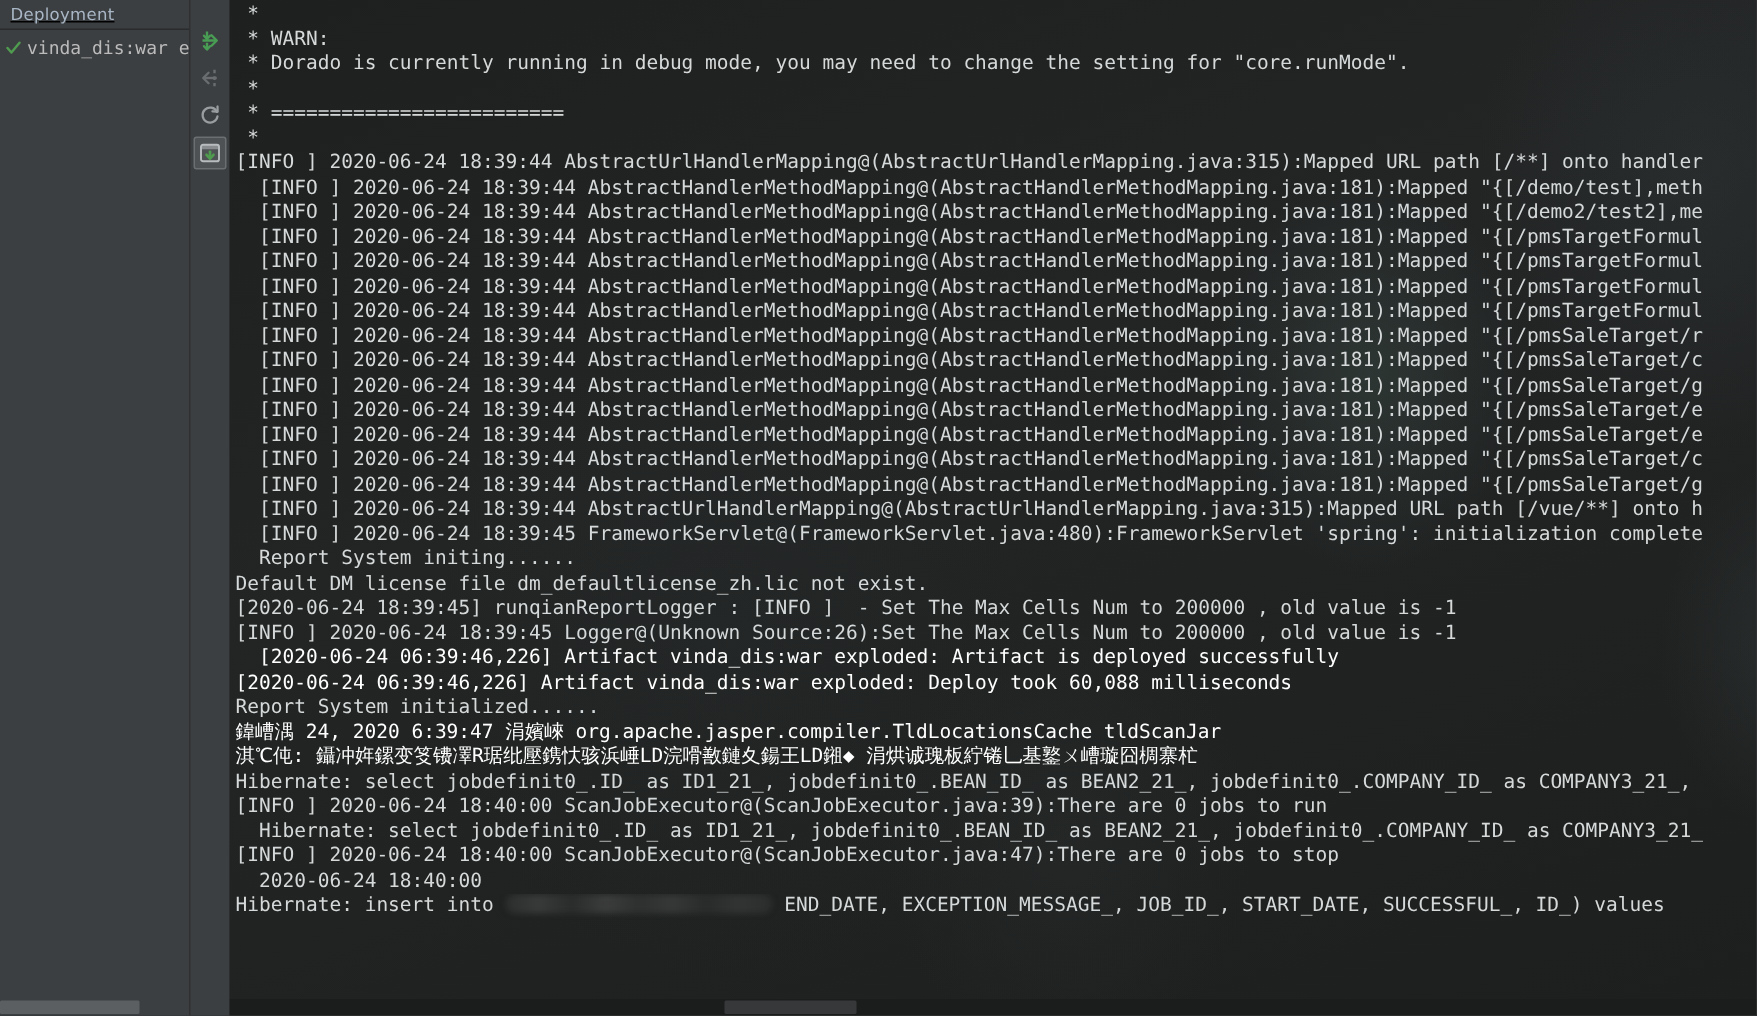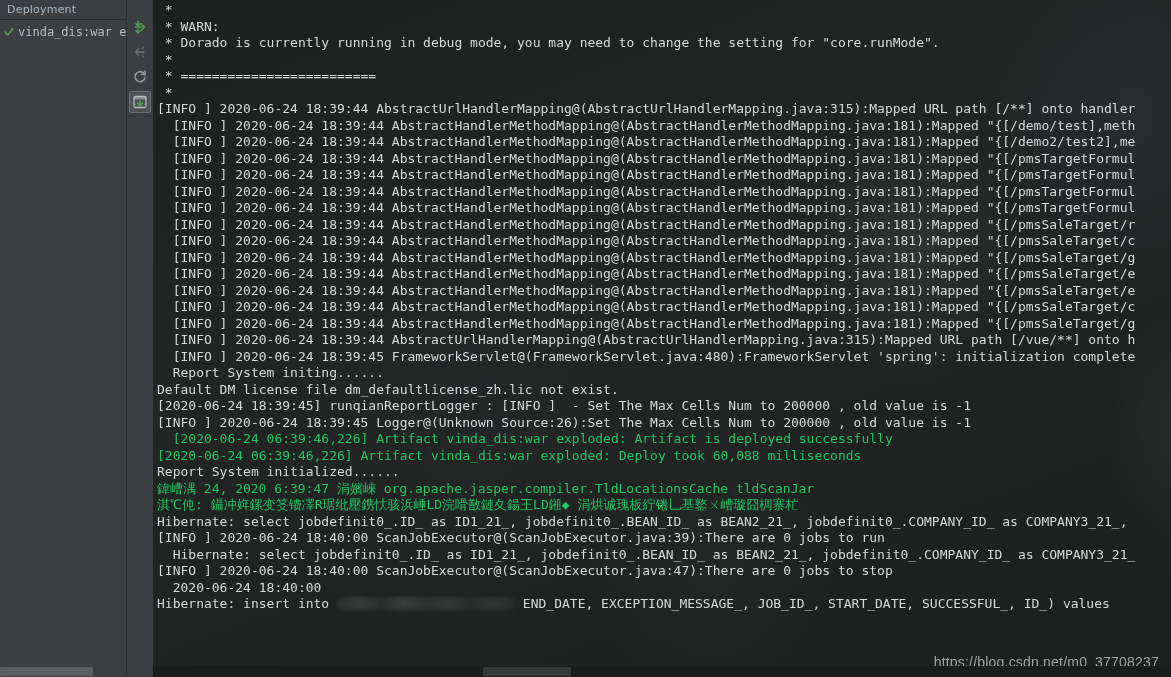--- a/index.html
+++ b/index.html
@@ -28,20 +28,21 @@
     position: relative;
     flex: 0 0 126px;
   }
   .panel-tab-bar {
     height: 20px;
     background: #3c3f41;
     border-bottom: 1px solid #292b2d;
     display: flex;
     align-items: center;
     padding-left: 7px;
+    text-decoration: underline;
   }
   .panel-tab-label {
     color: #a9b7c6;
     font-family: "DejaVu Sans", sans-serif;
     font-size: 11px;
     letter-spacing: .2px;
   }
   .deploy-tree {
     flex: 1 1 auto;
     padding-top: 2px;
@@ -155,21 +156,21 @@
     position: relative;
     padding: 2px 0 0 4px;
     white-space: pre;
     font-family: "DejaVu Sans Mono", monospace;
     font-size: 13px;
     line-height: 16.5px;
     color: #cfd2d2;
   }
   .ln { white-space: pre; height: 16.5px; overflow: hidden; }
   .c-white  { color: #d6d9d9; }
-  .c-teal   { color: #22c55e; }
+  .c-teal   { color: #ffffff; }
   .redact {
     display: inline-block;
     width: 178px;
     height: 13px;
     vertical-align: -2px;
     border-radius: 9px;
     background: linear-gradient(90deg,#2e2f2f,#3a3b3b,#2c2d2d,#3d3e3e,#303131,#383939,#2b2c2c,#343535,#2d2e2e);
     filter: blur(2.2px);
     opacity: .95;
   }
@@ -257,20 +258,19 @@
         <path d="M5.7 9.2 L8 11.8 L10.3 9.2" stroke="#4f9b4f" stroke-width="1.8" fill="none" stroke-linecap="round" stroke-linejoin="round"></path>
       </svg>
     </div>
 
   </div>
 
   <div class="right-panel">
     <div class="console">
       <div class="console-bg"></div>
       <div class="console-lines" id="console-lines"><div class="ln c-white"> *</div><div class="ln c-white"> * WARN:</div><div class="ln c-white"> * Dorado is currently running in debug mode, you may need to change the setting for "core.runMode".</div><div class="ln c-white"> *</div><div class="ln c-white"> * =========================</div><div class="ln c-white"> *</div><div class="ln c-white">[INFO ] 2020-06-24 18:39:44 AbstractUrlHandlerMapping@(AbstractUrlHandlerMapping.java:315):Mapped URL path [/**] onto handler</div><div class="ln c-white">  [INFO ] 2020-06-24 18:39:44 AbstractHandlerMethodMapping@(AbstractHandlerMethodMapping.java:181):Mapped "{[/demo/test],meth</div><div class="ln c-white">  [INFO ] 2020-06-24 18:39:44 AbstractHandlerMethodMapping@(AbstractHandlerMethodMapping.java:181):Mapped "{[/demo2/test2],me</div><div class="ln c-white">  [INFO ] 2020-06-24 18:39:44 AbstractHandlerMethodMapping@(AbstractHandlerMethodMapping.java:181):Mapped "{[/pmsTargetFormul</div><div class="ln c-white">  [INFO ] 2020-06-24 18:39:44 AbstractHandlerMethodMapping@(AbstractHandlerMethodMapping.java:181):Mapped "{[/pmsTargetFormul</div><div class="ln c-white">  [INFO ] 2020-06-24 18:39:44 AbstractHandlerMethodMapping@(AbstractHandlerMethodMapping.java:181):Mapped "{[/pmsTargetFormul</div><div class="ln c-white">  [INFO ] 2020-06-24 18:39:44 AbstractHandlerMethodMapping@(AbstractHandlerMethodMapping.java:181):Mapped "{[/pmsTargetFormul</div><div class="ln c-white">  [INFO ] 2020-06-24 18:39:44 AbstractHandlerMethodMapping@(AbstractHandlerMethodMapping.java:181):Mapped "{[/pmsSaleTarget/r</div><div class="ln c-white">  [INFO ] 2020-06-24 18:39:44 AbstractHandlerMethodMapping@(AbstractHandlerMethodMapping.java:181):Mapped "{[/pmsSaleTarget/c</div><div class="ln c-white">  [INFO ] 2020-06-24 18:39:44 AbstractHandlerMethodMapping@(AbstractHandlerMethodMapping.java:181):Mapped "{[/pmsSaleTarget/g</div><div class="ln c-white">  [INFO ] 2020-06-24 18:39:44 AbstractHandlerMethodMapping@(AbstractHandlerMethodMapping.java:181):Mapped "{[/pmsSaleTarget/e</div><div class="ln c-white">  [INFO ] 2020-06-24 18:39:44 AbstractHandlerMethodMapping@(AbstractHandlerMethodMapping.java:181):Mapped "{[/pmsSaleTarget/e</div><div class="ln c-white">  [INFO ] 2020-06-24 18:39:44 AbstractHandlerMethodMapping@(AbstractHandlerMethodMapping.java:181):Mapped "{[/pmsSaleTarget/c</div><div class="ln c-white">  [INFO ] 2020-06-24 18:39:44 AbstractHandlerMethodMapping@(AbstractHandlerMethodMapping.java:181):Mapped "{[/pmsSaleTarget/g</div><div class="ln c-white">  [INFO ] 2020-06-24 18:39:44 AbstractUrlHandlerMapping@(AbstractUrlHandlerMapping.java:315):Mapped URL path [/vue/**] onto h</div><div class="ln c-white">  [INFO ] 2020-06-24 18:39:45 FrameworkServlet@(FrameworkServlet.java:480):FrameworkServlet 'spring': initialization complete</div><div class="ln c-white">  Report System initing......</div><div class="ln c-white">Default DM license file dm_defaultlicense_zh.lic not exist.</div><div class="ln c-white">[2020-06-24 18:39:45] runqianReportLogger : [INFO ]  - Set The Max Cells Num to 200000 , old value is -1</div><div class="ln c-white">[INFO ] 2020-06-24 18:39:45 Logger@(Unknown Source:26):Set The Max Cells Num to 200000 , old value is -1</div><div class="ln c-teal">  [2020-06-24 06:39:46,226] Artifact vinda_dis:war exploded: Artifact is deployed successfully</div><div class="ln c-teal">[2020-06-24 06:39:46,226] Artifact vinda_dis:war exploded: Deploy took 60,088 milliseconds</div><div class="ln c-white">Report System initialized......</div><div class="ln c-teal">鍏嶆湡 24, 2020 6:39:47 涓嬪崍 org.apache.jasper.compiler.TldLocationsCache tldScanJar</div><div class="ln c-teal">淇℃伅: 鑷冲姩鏍变笅镄凙R琚纰壓鎸忕骇浜崜LD浣嗗敾鏈夊鍚王LD鎺◆ 涓烘诚瑰板紵锩乚基鐜ㄨ嶆璇囧椆寨杧</div><div class="ln c-white">Hibernate: select jobdefinit0_.ID_ as ID1_21_, jobdefinit0_.BEAN_ID_ as BEAN2_21_, jobdefinit0_.COMPANY_ID_ as COMPANY3_21_,</div><div class="ln c-white">[INFO ] 2020-06-24 18:40:00 ScanJobExecutor@(ScanJobExecutor.java:39):There are 0 jobs to run</div><div class="ln c-white">  Hibernate: select jobdefinit0_.ID_ as ID1_21_, jobdefinit0_.BEAN_ID_ as BEAN2_21_, jobdefinit0_.COMPANY_ID_ as COMPANY3_21_</div><div class="ln c-white">[INFO ] 2020-06-24 18:40:00 ScanJobExecutor@(ScanJobExecutor.java:47):There are 0 jobs to stop</div><div class="ln c-white">  2020-06-24 18:40:00</div><div class="ln c-white"><span>Hibernate: insert into </span><span class="redact"></span><span> END_DATE, EXCEPTION_MESSAGE_, JOB_ID_, START_DATE, SUCCESSFUL_, ID_) values</span></div></div>
-      <div class="watermark">https://blog.csdn.net/m0_37708237</div>
       <div class="console-hscroll">
         <div class="console-hthumb"></div>
       </div>
     </div>
   </div>
 
 </div>
 
 </body></html>

